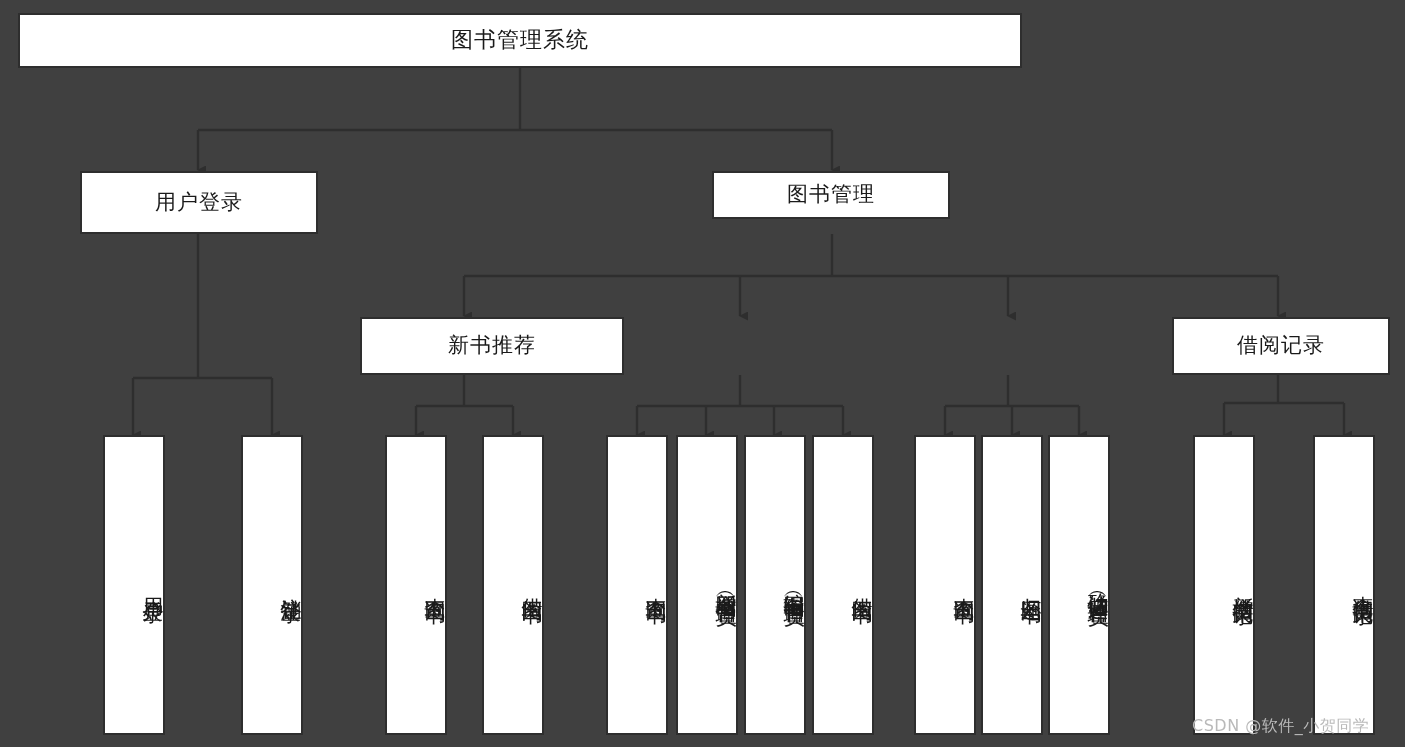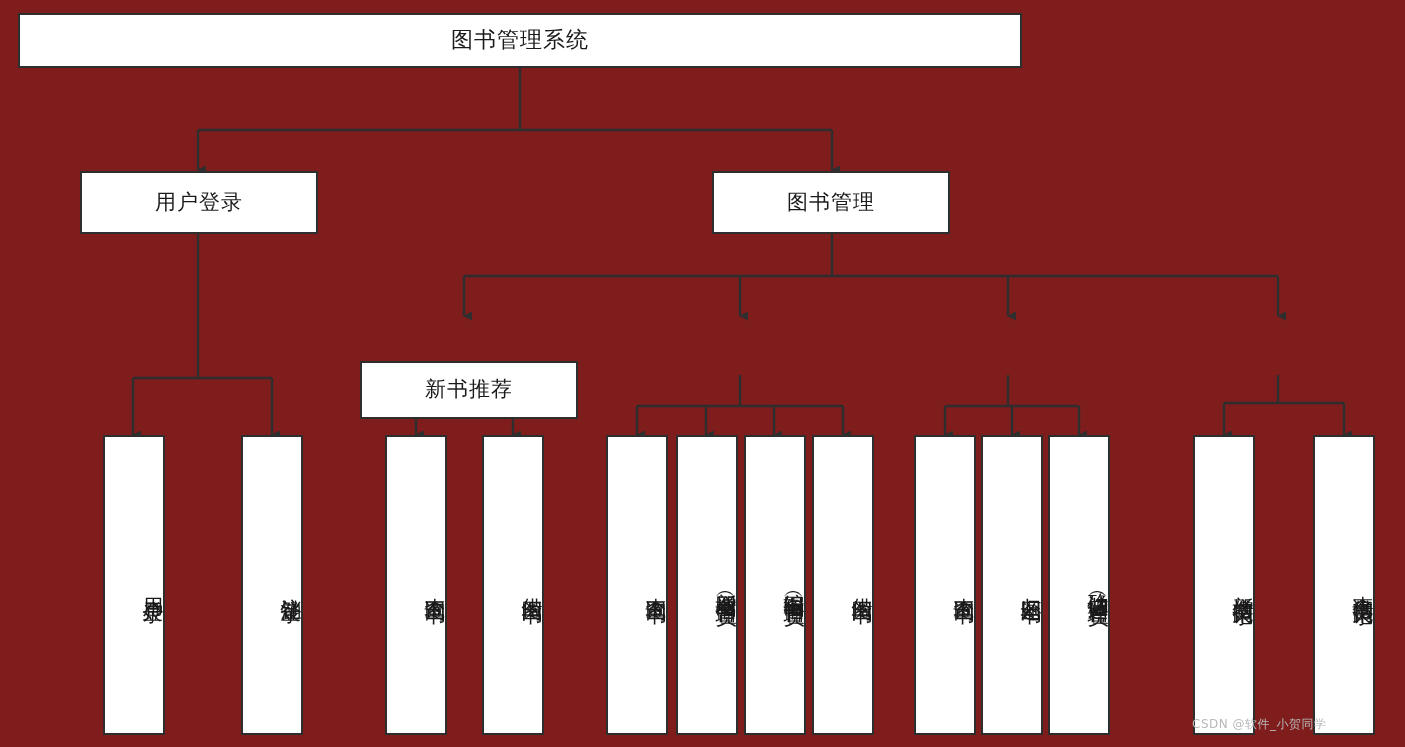--- a/index.html
+++ b/index.html
@@ -4,21 +4,21 @@
 <style>
   html, body {
     margin: 0;
     padding: 0;
     background: #ffffff;
   }
   #canvas {
     position: relative;
     width: 1405px;
     height: 747px;
-    background: #7f1d1d;
+    background: #404040;
     font-family: "DejaVu Sans", "Liberation Sans", sans-serif;
     overflow: hidden;
   }
   svg.wires {
     position: absolute;
     left: 0;
     top: 0;
     width: 1405px;
     height: 747px;
     pointer-events: none;
@@ -53,21 +53,21 @@
     justify-content: center;
     line-height: 1.0;
   }
   .node.vert .vtext {
     writing-mode: vertical-rl;
     text-orientation: upright;
     white-space: nowrap;
   }
   .watermark {
     position: absolute;
-    font-size: 12px;
+    font-size: 16px;
     color: #b9b9b9;
     letter-spacing: 0.5px;
     white-space: nowrap;
     font-family: "DejaVu Sans", "Liberation Sans", sans-serif;
   }
 </style>
 </head>
 <body>
 
 <div id="canvas">
@@ -123,26 +123,29 @@
     </g>
   </svg>
 
   <div class="node horiz root" style="left:18px; top:13px; width:1004px; height:55px;">
     <span>图书管理系统</span>
   </div>
 
   <div class="node horiz" style="left:80px; top:171px; width:238px; height:63px;">
     <span>用户登录</span>
   </div>
-  <div class="node horiz" style="left:712px; top:171px; width:238px; height:63px;">
+  <div class="node horiz" style="left:712px; top:171px; width:238px; height:48px;">
     <span>图书管理</span>
   </div>
 
-  <div class="node horiz" style="left:360px; top:317px; width:218px; height:58px;margin-top:44px;">
+  <div class="node horiz" style="left:360px; top:317px; width:264px; height:58px;">
     <span>新书推荐</span>
+  </div>
+  <div class="node horiz" style="left:1172px; top:317px; width:218px; height:58px;">
+    <span>借阅记录</span>
   </div>
 
   <div class="node vert" style="left:103px; top:435px; width:62px; height:300px;">
     <span class="vtext">用户登录</span>
   </div>
   <div class="node vert" style="left:241px; top:435px; width:62px; height:300px;">
     <span class="vtext">注销登录</span>
   </div>
 
   <div class="node vert" style="left:385px; top:435px; width:62px; height:300px;">

